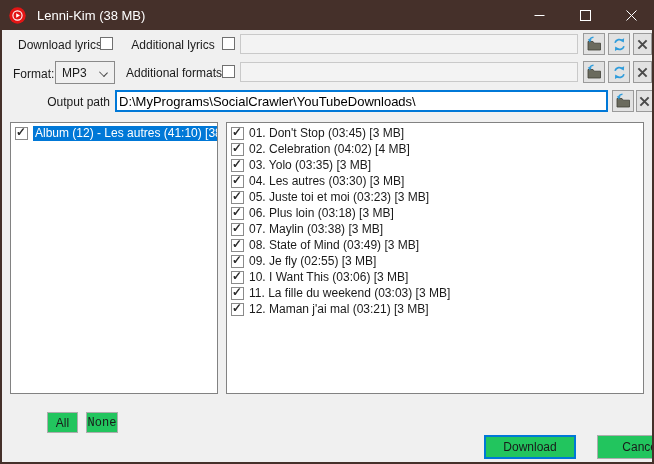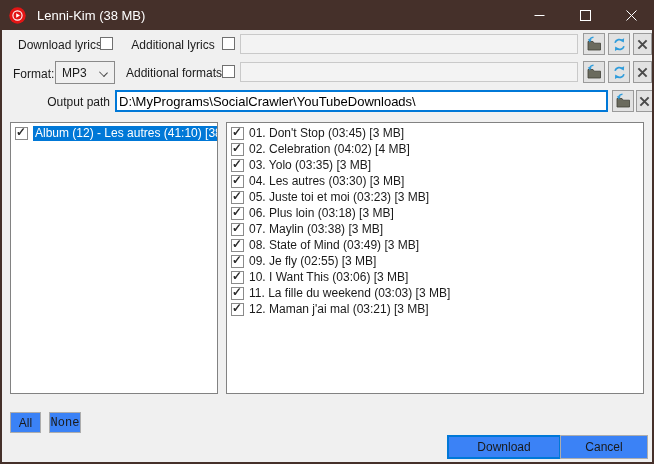--- a/index.html
+++ b/index.html
@@ -25,21 +25,21 @@
   .combo{ position:absolute; width:60px; height:23px; background:#f0f0f0; border:1px solid #8a8a8a; display:flex; align-items:center; padding-left:6px; }
   .combo .chev{ position:absolute; right:7px; top:7px; width:7px; height:7px; border-right:1px solid #444; border-bottom:1px solid #444; transform:rotate(45deg) scaleY(.8); }
   .tool-btn{ position:absolute; width:22px; height:22px; background:#e2e2e2; border:1px solid #9a9a9a; display:flex; align-items:center; justify-content:center; padding:0;}
   
   .listbox{ position:absolute; top:122px; height:272px; background:#ffffff; border:1px solid #828282; overflow:hidden; }
   .list-row{ position:relative; height:16px; display:flex; align-items:center; padding-left:4px; }
   .list-row .cb{ position:relative; flex:0 0 auto; border-color:#8a8a8a; }
   .list-row .row-label{ margin-left:5px; white-space:nowrap; line-height:15px; }
   .row-label.selected{ background:#0078d7; color:#ffffff; padding:0 2px; }
   
-  .btn{ position:absolute; background:#3b82f6; border:1px solid #adadad; font-family:"Liberation Sans", sans-serif; font-size:12px; color:#1a1a1a; display:flex; align-items:center; justify-content:center; }
+  .btn{ position:absolute; background:#22c55e; border:1px solid #adadad; font-family:"Liberation Sans", sans-serif; font-size:12px; color:#1a1a1a; display:flex; align-items:center; justify-content:center;margin-left:37px; }
   .btn.default{ border:2px solid #0078d7; }
 </style>
 </head>
 <body>
 
 <div class="window">
   <div class="win-border"></div>
 
   <div class="titlebar">
     <svg class="app-icon" viewBox="0 0 17 17">
@@ -190,15 +190,15 @@
         </div>
       <div class="list-row">
           <span class="cb checked"></span>
           <span class="row-label">12. Maman j'ai mal (03:21) [3 MB]</span>
         </div>
     </div>
   </div>
 
   <button class="btn" style="left:10px; top:412px; width:31px; height:21px;">All</button>
   <button class="btn" style="left:49px; top:412px; width:32px; height:21px;font-family:Liberation Mono, monospace;">None</button>
-  <button class="btn default" style="left:447px; top:435px; width:114px; height:24px;">Download</button>
+  <button class="btn default" style="left:447px; top:435px; width:92px; height:24px;">Download</button>
   <button class="btn" style="left:560px; top:435px; width:88px; height:24px;">Cancel</button>
 </div>
 
 </body></html>

